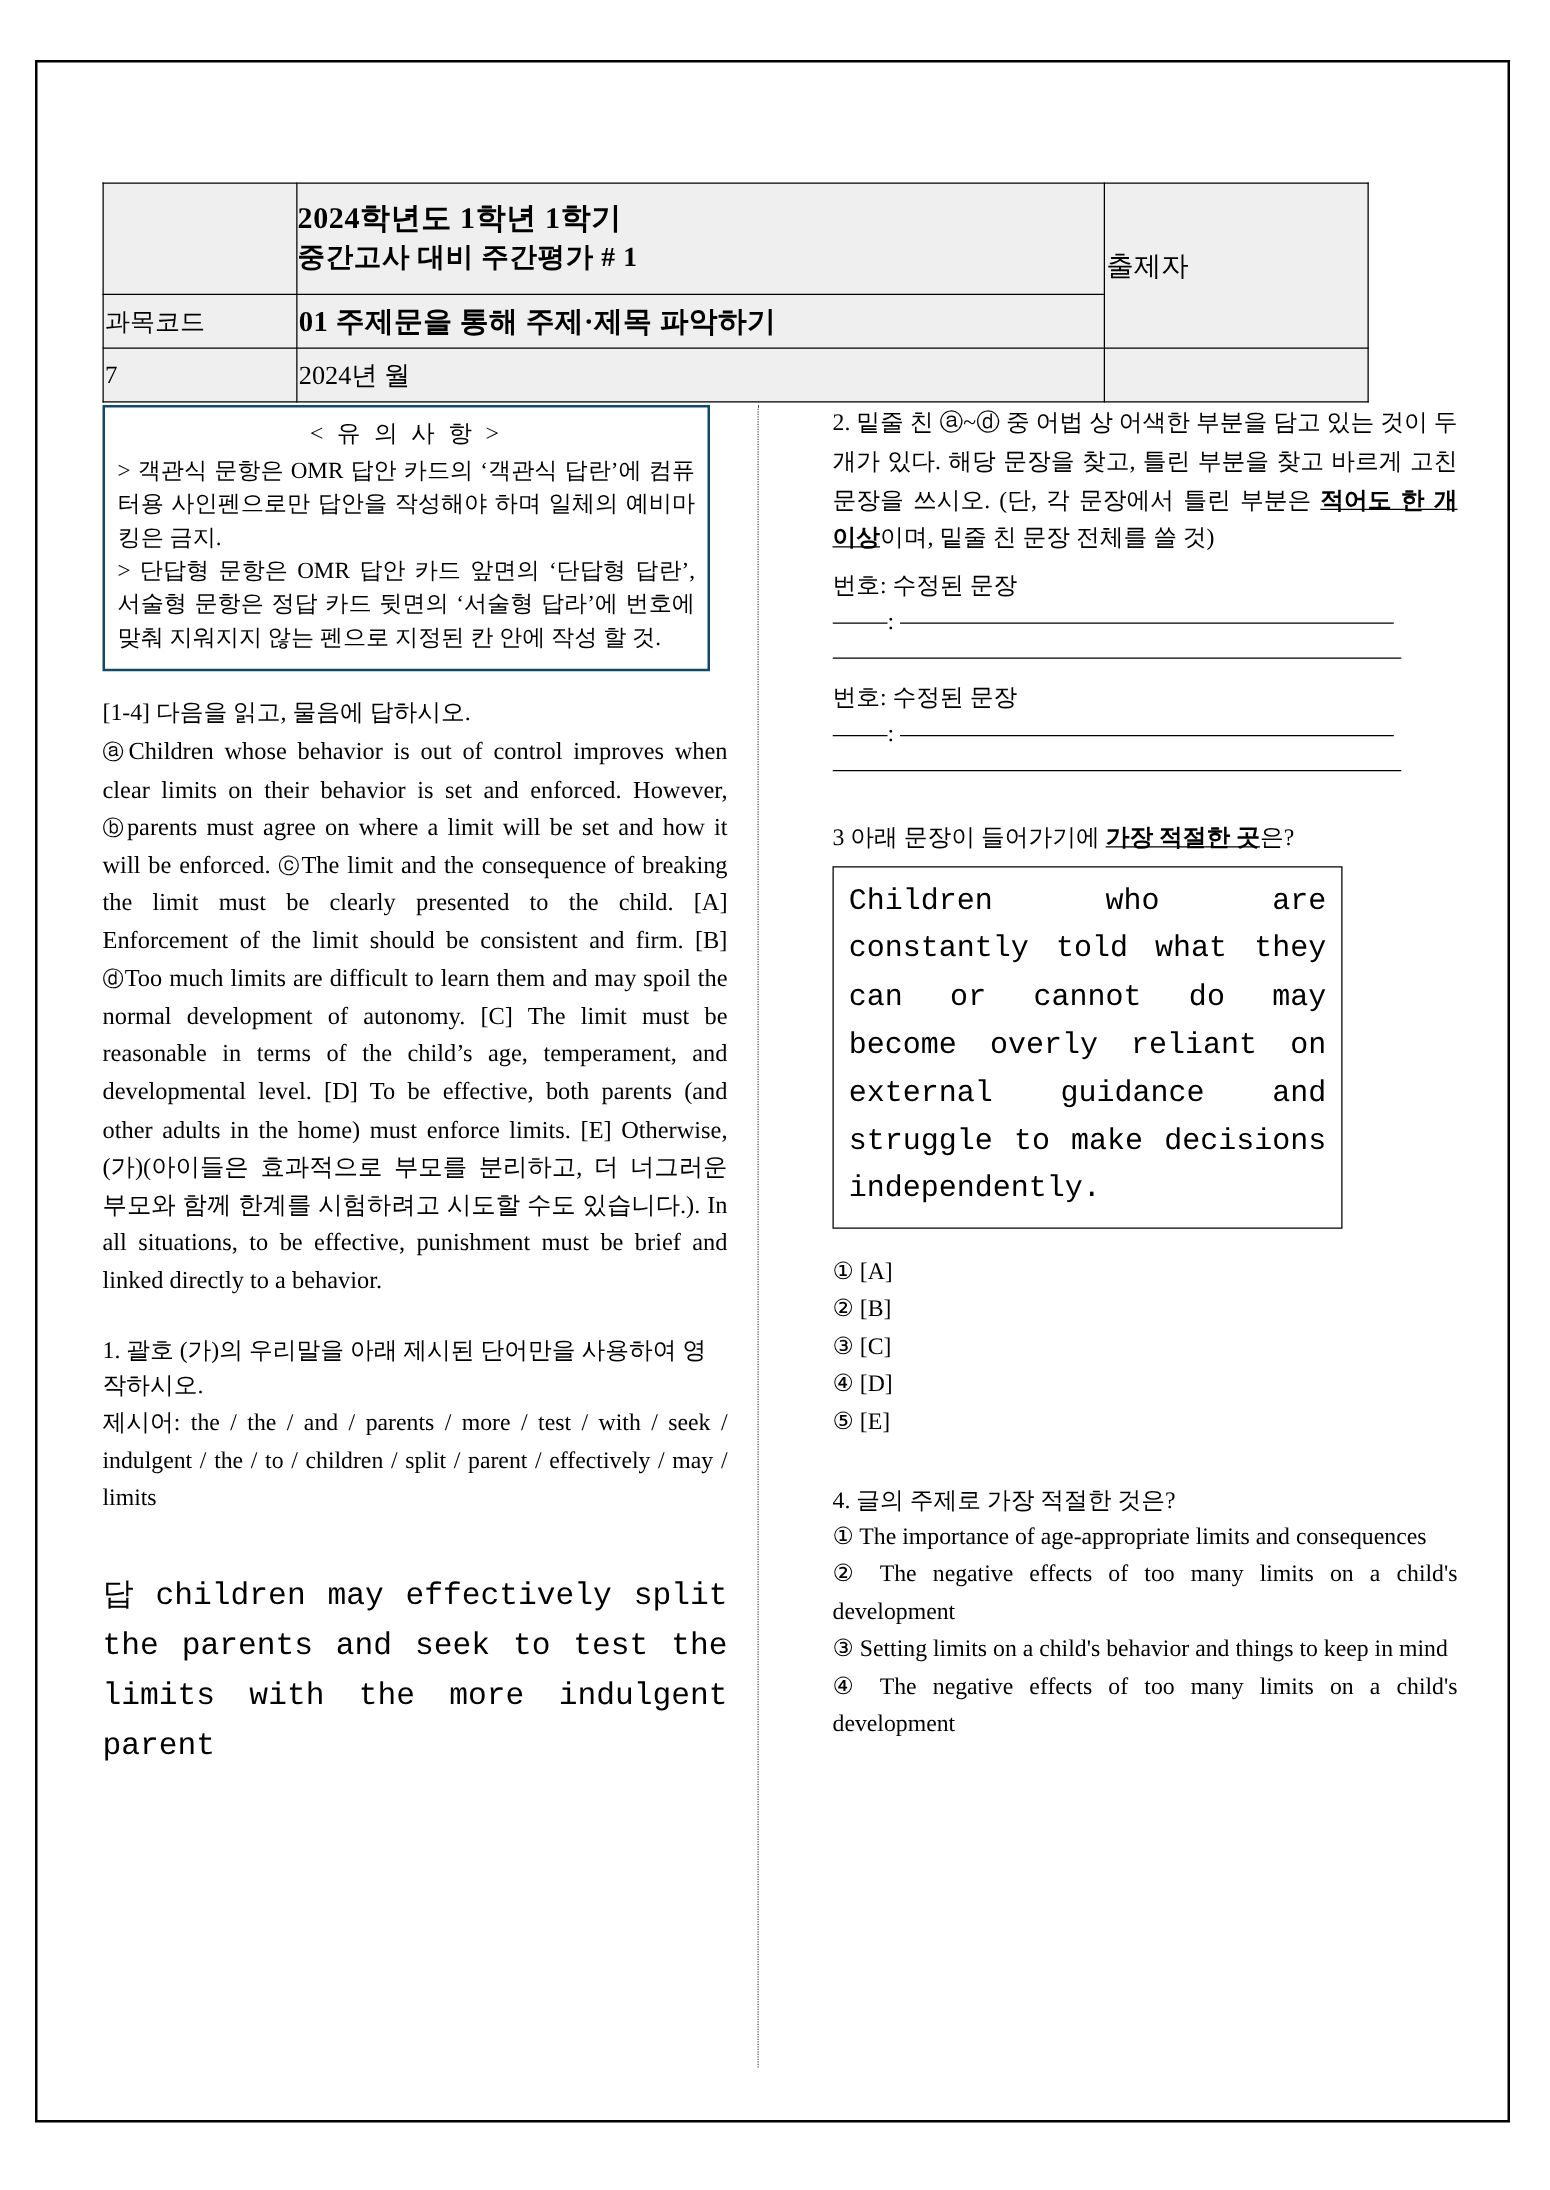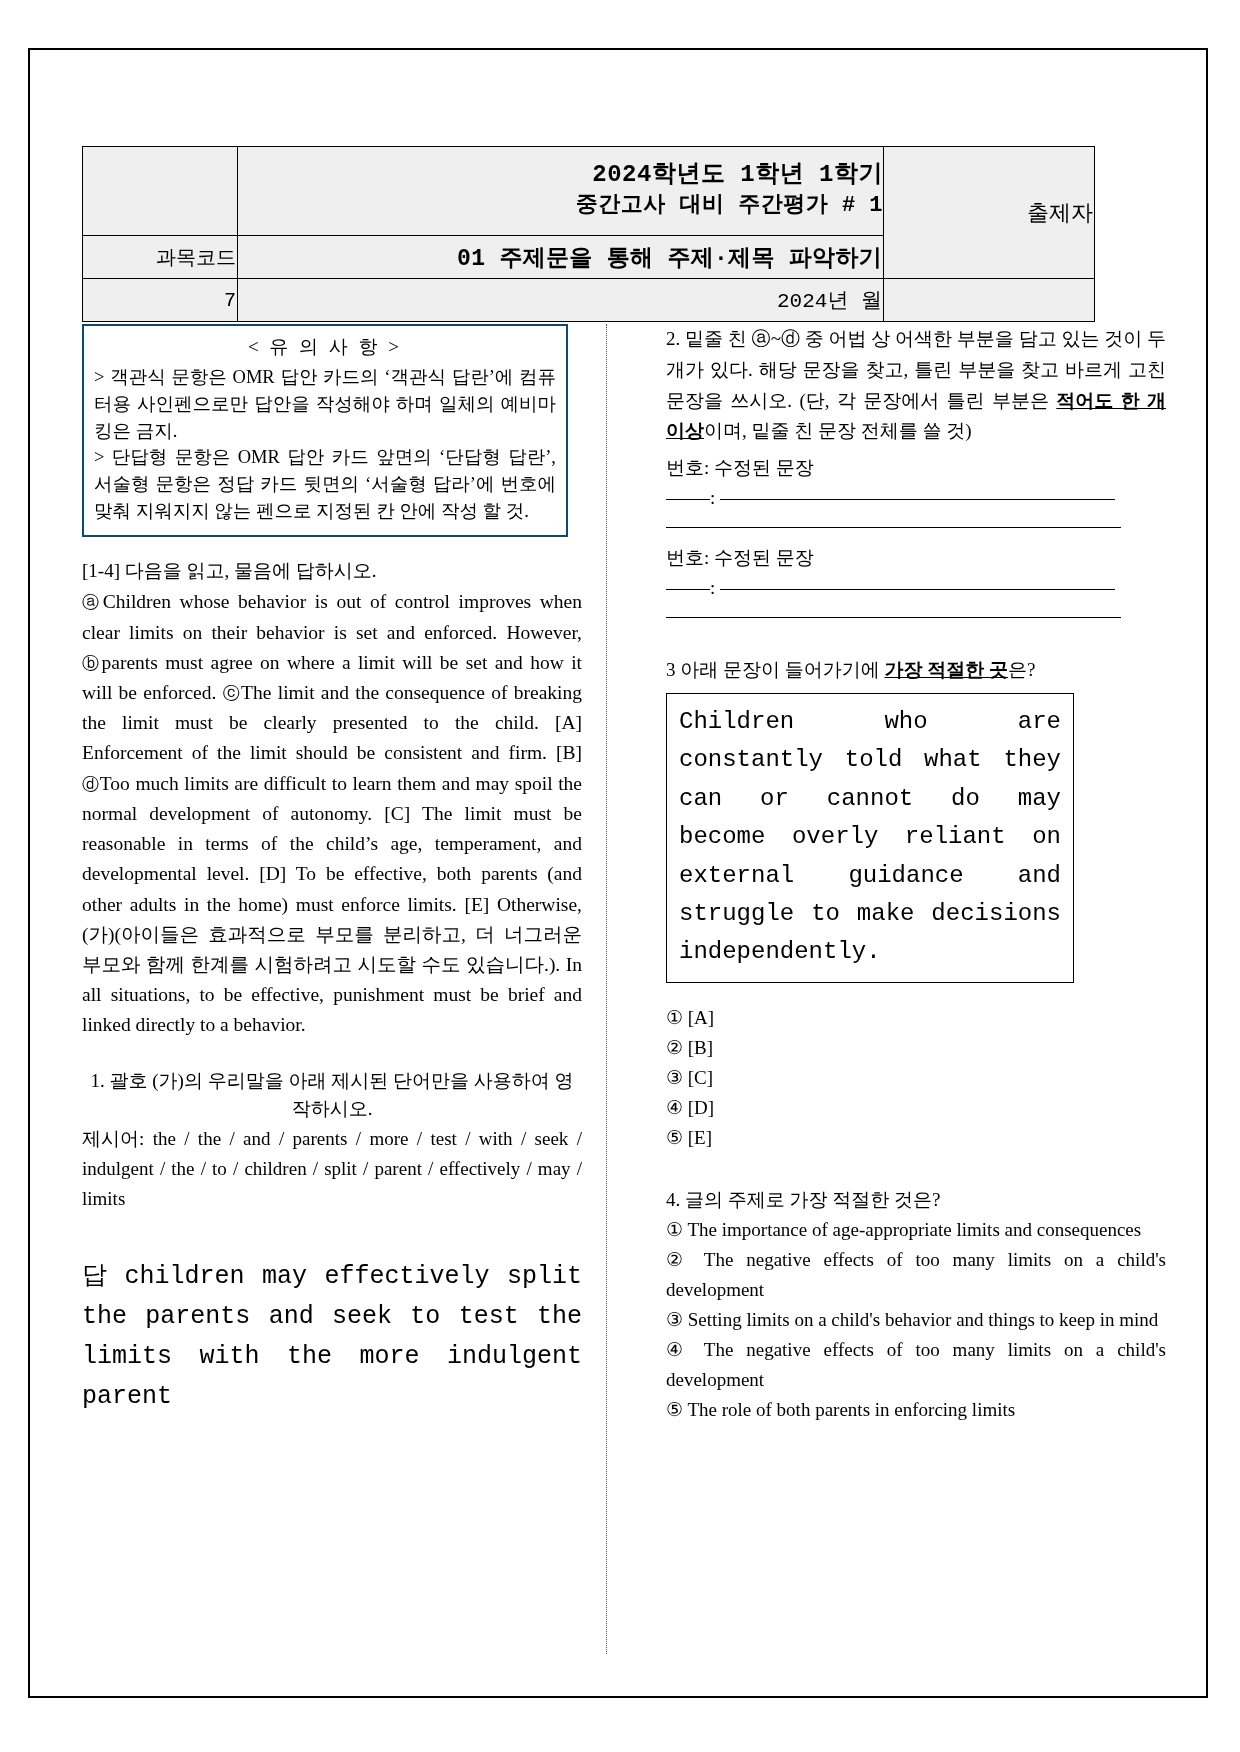--- a/index.html
+++ b/index.html
@@ -36,23 +36,23 @@
 
   
   table.header-table {
     width: 1010px;
     border-collapse: collapse;
     table-layout: fixed;
     margin: 0;
   }
   table.header-table td {
     border: 1px solid #000;
-    text-align: right;
+    text-align: left;
     vertical-align: middle;
-    font-family: Liberation Mono, monospace;
+    font-family: Liberation Serif, serif;
     background: #efefef;
   }
   td.hcode-label {
     width: 152px;
     height: 40px;
     font-size: 20px;
     background: #ffffff;
     font-family: "Liberation Serif", serif;
   }
   td.hcode-value {
@@ -166,21 +166,20 @@
     text-align-last: left;
     margin-top: 2px;
   }
   .passage .u { }
   .cir { font-size: 17px; }
 
   .q-head {
     font-size: 19px;
     line-height: 1.5;
     margin-top: 26px;
-    text-align: center;
   }
   .q-body {
     font-size: 19px;
     line-height: 1.6;
     text-align: justify;
     text-align-last: left;
   }
   .ans-para {
     font-size: 25px;
     line-height: 1.6;
@@ -339,20 +338,19 @@
           <div class="choice"><span>④</span> <span>[D]</span></div>
           <div class="choice"><span>⑤</span> <span>[E]</span></div>
         </div>
 
         <div class="q4-head">4. 글의 주제로 가장 적절한 것은?</div>
         <div class="q4-choices">
           <div class="q4-choice"><span>①</span> <span>The importance of age-appropriate limits and consequences</span></div>
           <div class="q4-choice"><span>②</span> <span>The negative effects of too many limits on a child's development</span></div>
           <div class="q4-choice"><span>③</span> <span>Setting limits on a child's behavior and things to keep in mind</span></div>
           <div class="q4-choice"><span>④</span> <span>The negative effects of too many limits on a child's development</span></div>
-          <div class="q4-choice"><span>⑤</span> <span>The role of both parents in enforcing limits</span></div>
         </div>
 
       </div>
     </div>
 
   </div>
 </div>
 
 </body></html>

